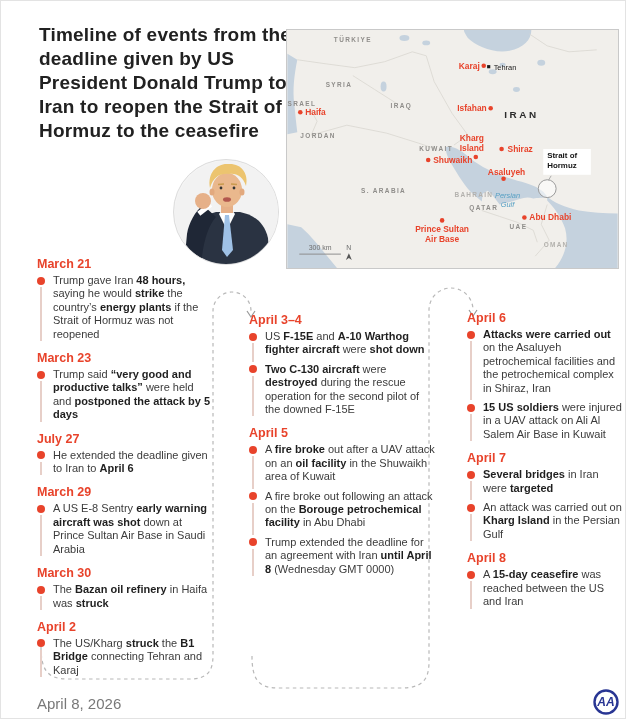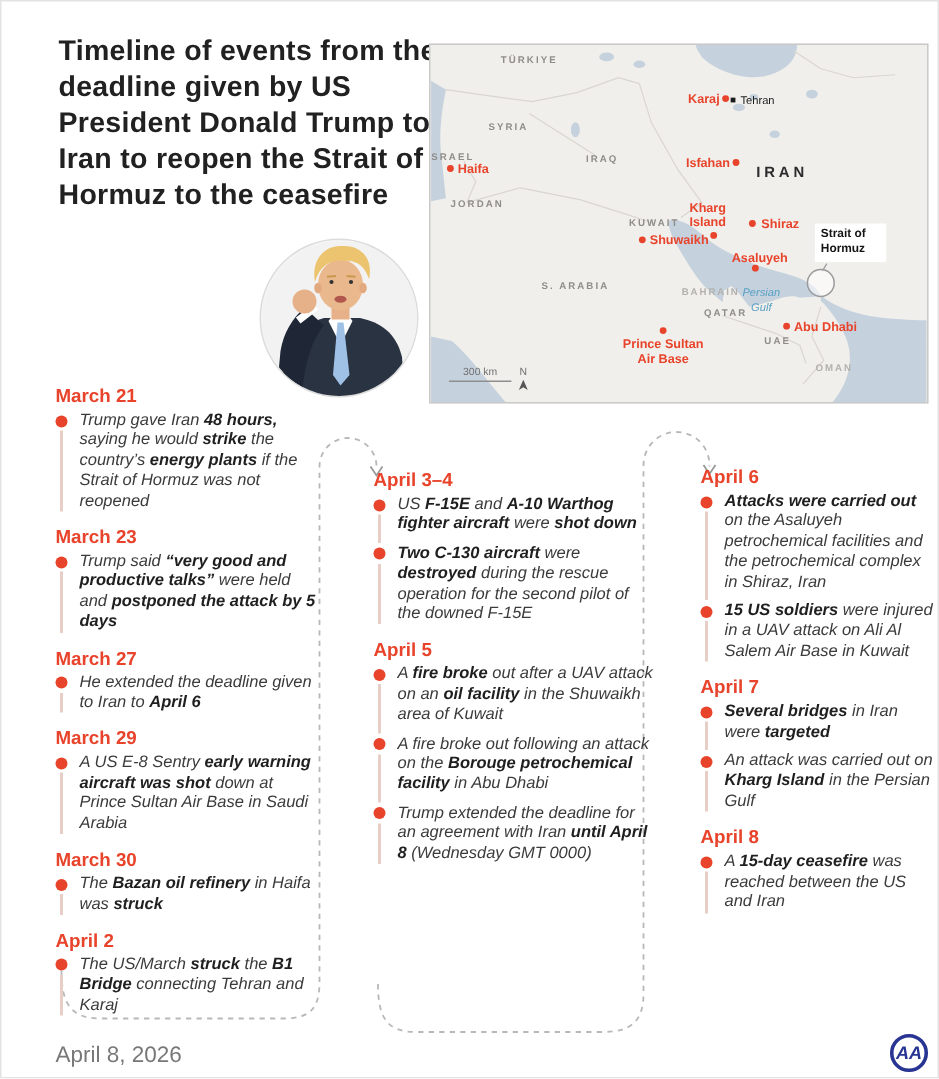--- a/index.html
+++ b/index.html
@@ -30,21 +30,21 @@
   .city-label-black{fill:#1a1a1a;font-size:7.5px;font-weight:400;}
   .strait-label{fill:#141414;font-size:8px;font-weight:700;}
   .scale-text{fill:#6f6f6f;font-size:7px;}
 
   .col{position:absolute;}
   #col-0{left:36px;top:256px;width:176px;}
   #col-1{left:248px;top:312px;width:188px;}
   #col-2{left:466px;top:310px;width:158px;}
   .event-date{color:var(--accent);font-size:12.5px;font-weight:700;margin:10px 0 3px;}
   .col .event-date:first-child,.event:first-child .event-date{margin-top:0;}
-  .bullets{list-style:none;font-style:italic;}
+  .bullets{list-style:none;}
   .bullets li{position:relative;padding-left:16px;font-size:11px;line-height:13.4px;
     color:var(--text);margin-bottom:6px;}
   .bullets li .txt b{color:#1f1f1f;}
   .dot{position:absolute;left:0;top:2.5px;width:8px;height:8px;border-radius:50%;background:var(--accent);}
   .tline{position:absolute;left:3.2px;top:13px;bottom:-5px;width:1.6px;background:var(--bullet-line);}
   .bullets li:last-child .tline{bottom:0;}
 
   .connectors{position:absolute;left:0;top:0;pointer-events:none;}
 
   .footer-date{position:absolute;left:36px;top:694px;font-size:15px;color:#787878;}
@@ -179,35 +179,35 @@
 
   <section class="col" id="col-0">
       <h3 class="event-date">March 21</h3>
       <ul class="bullets">
         <li><span class="dot"></span><span class="tline"></span><span class="txt"><span>Trump gave Iran </span><b>48 hours,</b><span> saying he would </span><b>strike</b><span> the country’s </span><b>energy plants</b><span> if the Strait of Hormuz was not reopened</span></span></li>
       </ul>
       <h3 class="event-date">March 23</h3>
       <ul class="bullets">
         <li><span class="dot"></span><span class="tline"></span><span class="txt"><span>Trump said </span><b>“very good and productive talks”</b><span> were held and </span><b>postponed the attack by 5 days</b></span></li>
       </ul>
-      <h3 class="event-date">March 27</h3>
+      <h3 class="event-date">July 27</h3>
       <ul class="bullets">
         <li><span class="dot"></span><span class="tline"></span><span class="txt"><span>He extended the deadline given to Iran to </span><b>April 6</b></span></li>
       </ul>
       <h3 class="event-date">March 29</h3>
       <ul class="bullets">
         <li><span class="dot"></span><span class="tline"></span><span class="txt"><span>A US E-8 Sentry </span><b>early warning aircraft was shot</b><span> down at Prince Sultan Air Base in Saudi Arabia</span></span></li>
       </ul>
       <h3 class="event-date">March 30</h3>
       <ul class="bullets">
         <li><span class="dot"></span><span class="tline"></span><span class="txt"><span>The </span><b>Bazan oil refinery</b><span> in Haifa was </span><b>struck</b></span></li>
       </ul>
       <h3 class="event-date">April 2</h3>
       <ul class="bullets">
-        <li><span class="dot"></span><span class="tline"></span><span class="txt"><span>The US/March </span><b>struck</b><span> the </span><b>B1 Bridge</b><span> connecting Tehran and Karaj</span></span></li>
+        <li><span class="dot"></span><span class="tline"></span><span class="txt"><span>The US/Kharg </span><b>struck</b><span> the </span><b>B1 Bridge</b><span> connecting Tehran and Karaj</span></span></li>
       </ul>
     </section>
   <section class="col" id="col-1">
       <h3 class="event-date">April 3–4</h3>
       <ul class="bullets">
         <li><span class="dot"></span><span class="tline"></span><span class="txt"><span>US </span><b>F-15E</b><span> and </span><b>A-10 Warthog fighter aircraft</b><span> were </span><b>shot down</b></span></li>
         <li><span class="dot"></span><span class="tline"></span><span class="txt"><b>Two C-130 aircraft</b><span> were </span><b>destroyed</b><span> during the rescue operation for the second pilot of the downed F-15E</span></span></li>
       </ul>
       <h3 class="event-date">April 5</h3>
       <ul class="bullets">

